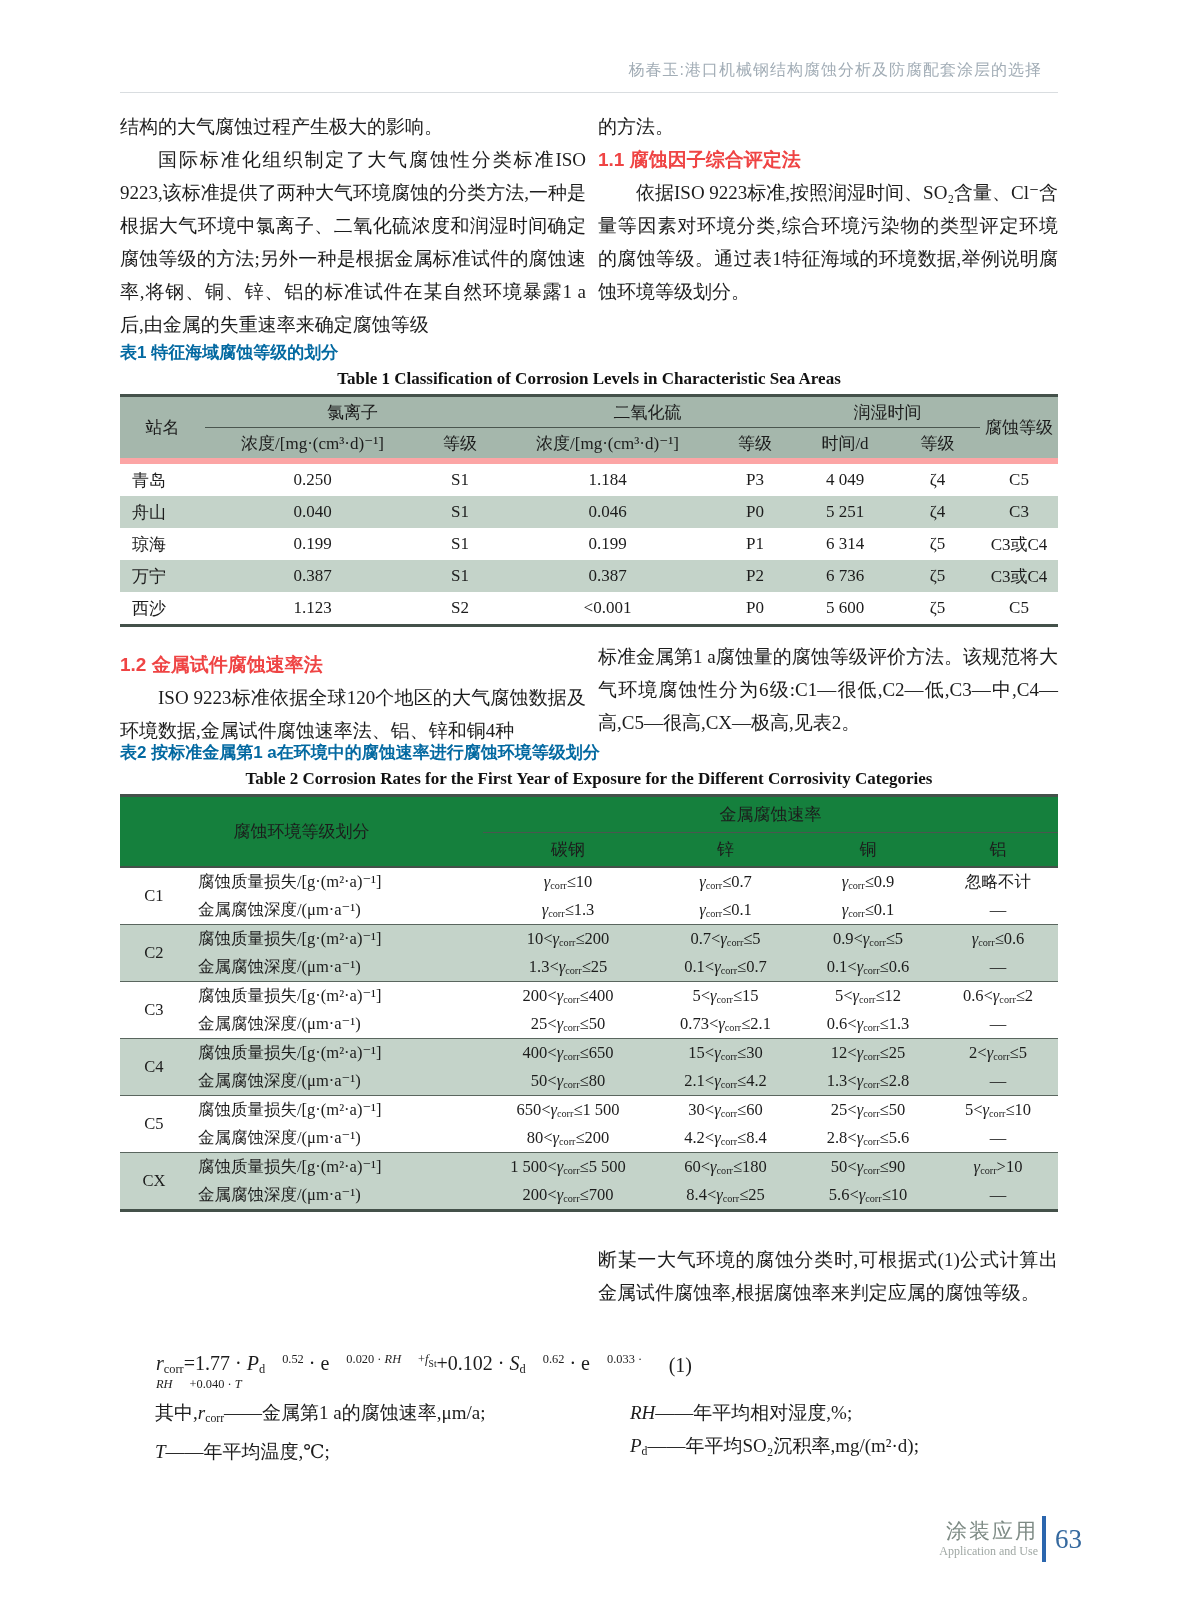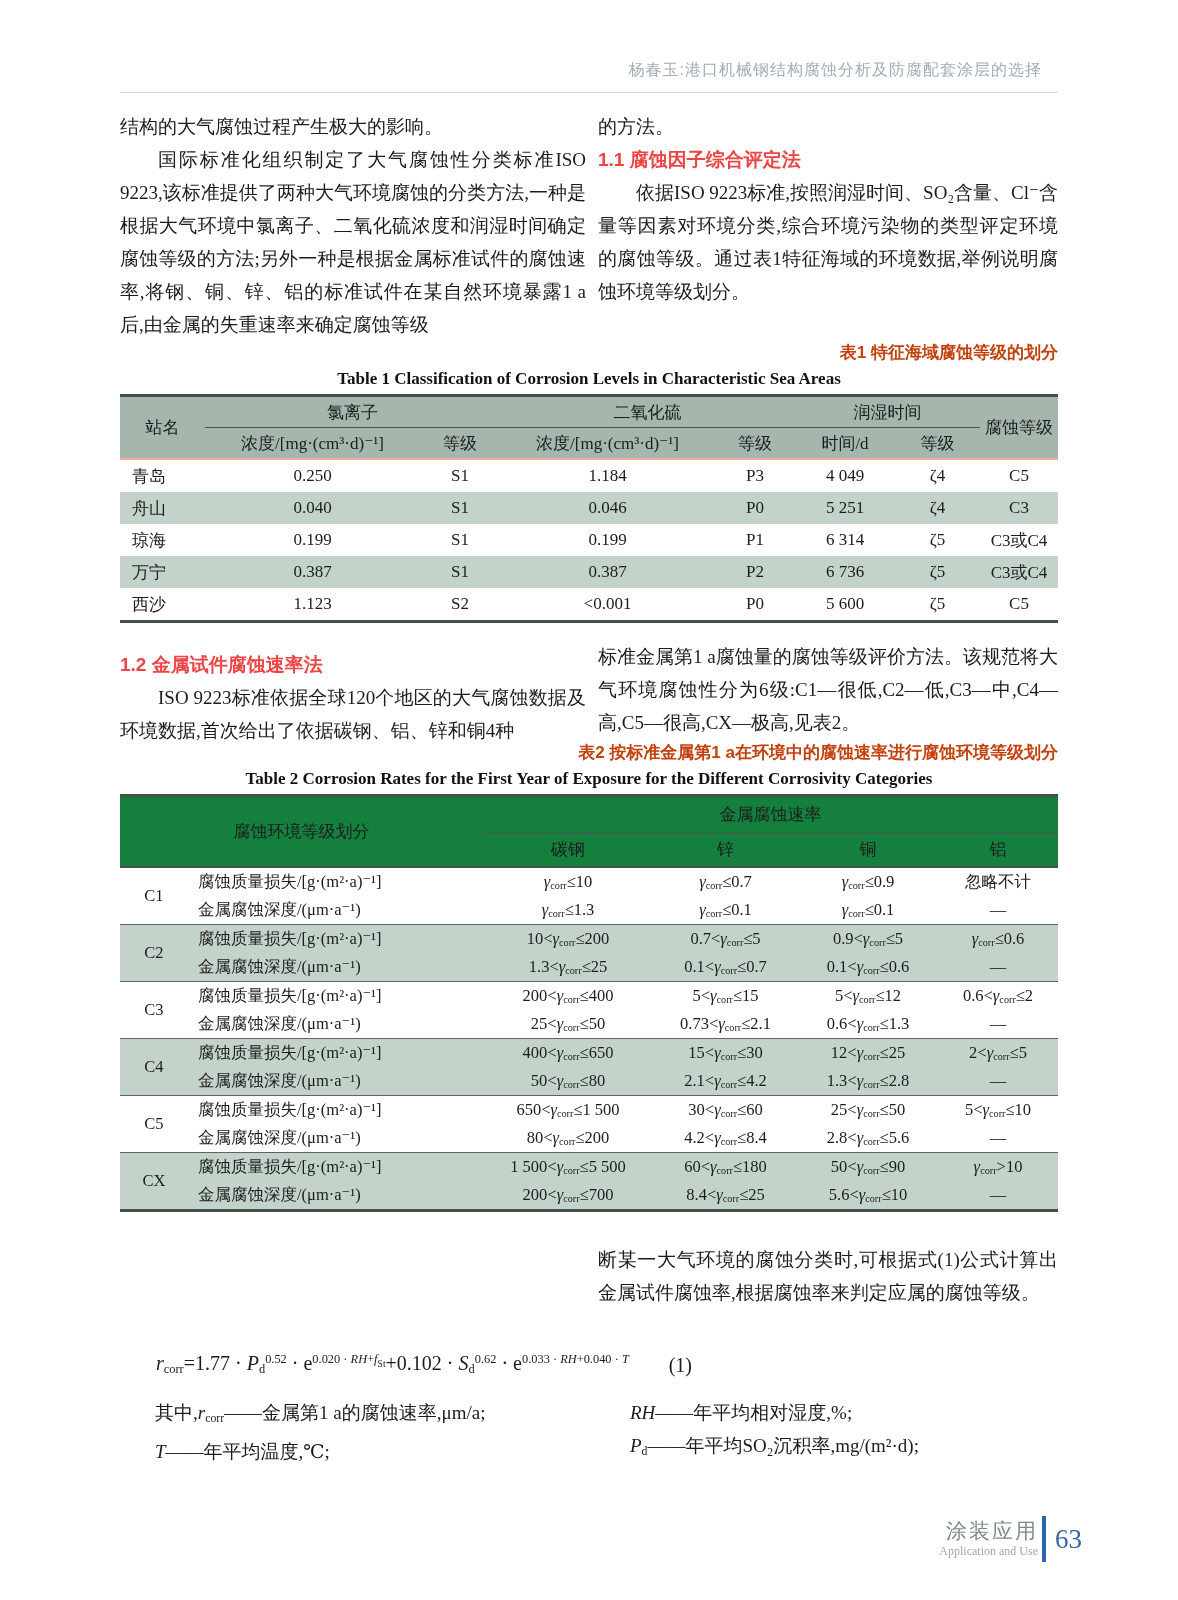--- a/index.html
+++ b/index.html
@@ -29,34 +29,34 @@
   .col-l{left:120px;width:466px;}
   .col-r{left:598px;width:460px;}
   .sec-heading{
     font-family:"Liberation Sans","DejaVu Sans",sans-serif;
     font-weight:bold;color:#ef4444;font-size:19px;
     margin:3px 0 2px 0;text-indent:0;
   }
   
   .tbl-block{position:absolute;left:120px;width:938px;}
   .tbl-title-cn{
-    text-align:right;font-weight:bold;font-size:17px;line-height:26px;
-    font-family:"Liberation Sans","DejaVu Sans",sans-serif;color:#c2410c;
+    text-align:left;font-weight:bold;font-size:17px;line-height:26px;
+    font-family:"Liberation Sans","DejaVu Sans",sans-serif;color:#0369a1;
   }
   .tbl-title-en{
     text-align:center;font-weight:bold;font-size:17px;line-height:26px;
     font-family:"Liberation Serif","DejaVu Serif",serif;color:#111;
   }
   
   table{border-collapse:collapse;width:938px;table-layout:fixed;margin-top:2px;}
   table{font-size:17px;}
   th,td{font-weight:normal;padding:0 4px;vertical-align:middle;}
   .t1 thead th{background:#a5b7ac;height:30px;}
   .t1{border-top:3px solid #44514a;border-bottom:3px solid #44514a;}
-  .t1 thead{border-bottom:2px solid #fca5a5;margin-top:48px;}
+  .t1 thead{border-bottom:6px solid #fca5a5;margin-top:48px;}
   .t1 .grp{border-bottom:1px solid #4a564f;}
   .t1 tbody td{height:32px;text-align:center;}
   .t1 tbody td:first-child{text-align:left;padding-left:12px;}
   .t1 tbody tr.shaded{background:#c4d3c9;}
   .t2{border-top:3px solid #44514a;border-bottom:3px solid #44514a;}
   .t2 thead{border-bottom:2px solid #44514a;}
   .t2 thead th{background:#15803d;}
   .t2 thead tr:first-child th{height:35px;}
   .t2 thead tr:last-child th{height:33px;}
   .t2 .grp{border-bottom:1px solid #4a564f;}
@@ -66,21 +66,21 @@
   .t2 tbody tr.gfirst{border-top:1px solid #5a665f;}
   sub.corr{font-size:62%;font-style:normal;vertical-align:-0.2em;}
   i.gam{font-style:italic;}
   
   .formula{position:absolute;left:120px;width:572px;font-size:20px;}
   .formula-body{padding-left:36px;}
   .formula-num{position:absolute;right:0;top:2px;}
   .fseg-n{font-style:normal;}
   .fseg-i{font-style:italic;}
   .fseg-sub{font-size:62%;vertical-align:-0.22em;}
-  .fseg-sup{font-size:62%;vertical-align:0.55em;}
+  .fseg-sup{font-size:62%;vertical-align:0.55em;margin-left:17px;}
   .fseg-sup-i{font-size:62%;vertical-align:0.55em;font-style:italic;}
   .fseg-supsub{font-size:48%;vertical-align:0.32em;}
   .defs{position:absolute;font-size:19px;line-height:33px;}
   .defs div{white-space:nowrap;}
   
   .footer{position:absolute;top:1516px;right:96px;display:flex;align-items:center;}
   .footer-journal{text-align:right;margin-right:4px;}
   .fj-cn{font-size:21px;color:#7e8b85;letter-spacing:2px;font-family:"Liberation Sans","DejaVu Sans",sans-serif;line-height:24px;}
   .fj-en{font-size:12px;color:#a0a8a4;font-family:Liberation Serif, serif;line-height:16px;}
   .footer-bar{width:4px;height:46px;background:#2b66ae;margin-right:9px;}
@@ -185,21 +185,21 @@
             <td>5 600</td>
             <td>ζ5</td>
             <td>C5</td>
           </tr>
         </tbody>
     </table>
   </div>
 
   <div class="tcol col-l" style="top:648px;">
     <p class="sec-heading">1.2  金属试件腐蚀速率法</p>
-    <p class="indent">ISO 9223标准依据全球120个地区的大气腐蚀数据及环境数据,首次给出了依据碳钢、铝、锌和铜4种</p>
+    <p class="indent">ISO 9223标准依据全球120个地区的大气腐蚀数据及环境数据,金属试件腐蚀速率法、铝、锌和铜4种</p>
   </div>
   <div class="tcol col-r" style="top:640px;">
     <p>标准金属第1 a腐蚀量的腐蚀等级评价方法。该规范将大气环境腐蚀性分为6级:C1—很低,C2—低,C3—中,C4—高,C5—很高,CX—极高,见表2。</p>
   </div>
 
   <div class="tbl-block" style="top:740px;">
     <div class="tbl-title-cn">表2  按标准金属第1 a在环境中的腐蚀速率进行腐蚀环境等级划分</div>
     <div class="tbl-title-en">Table 2   Corrosion Rates for the First Year of Exposure for the Different Corrosivity Categories</div>
     <table class="t2">
       <colgroup>

